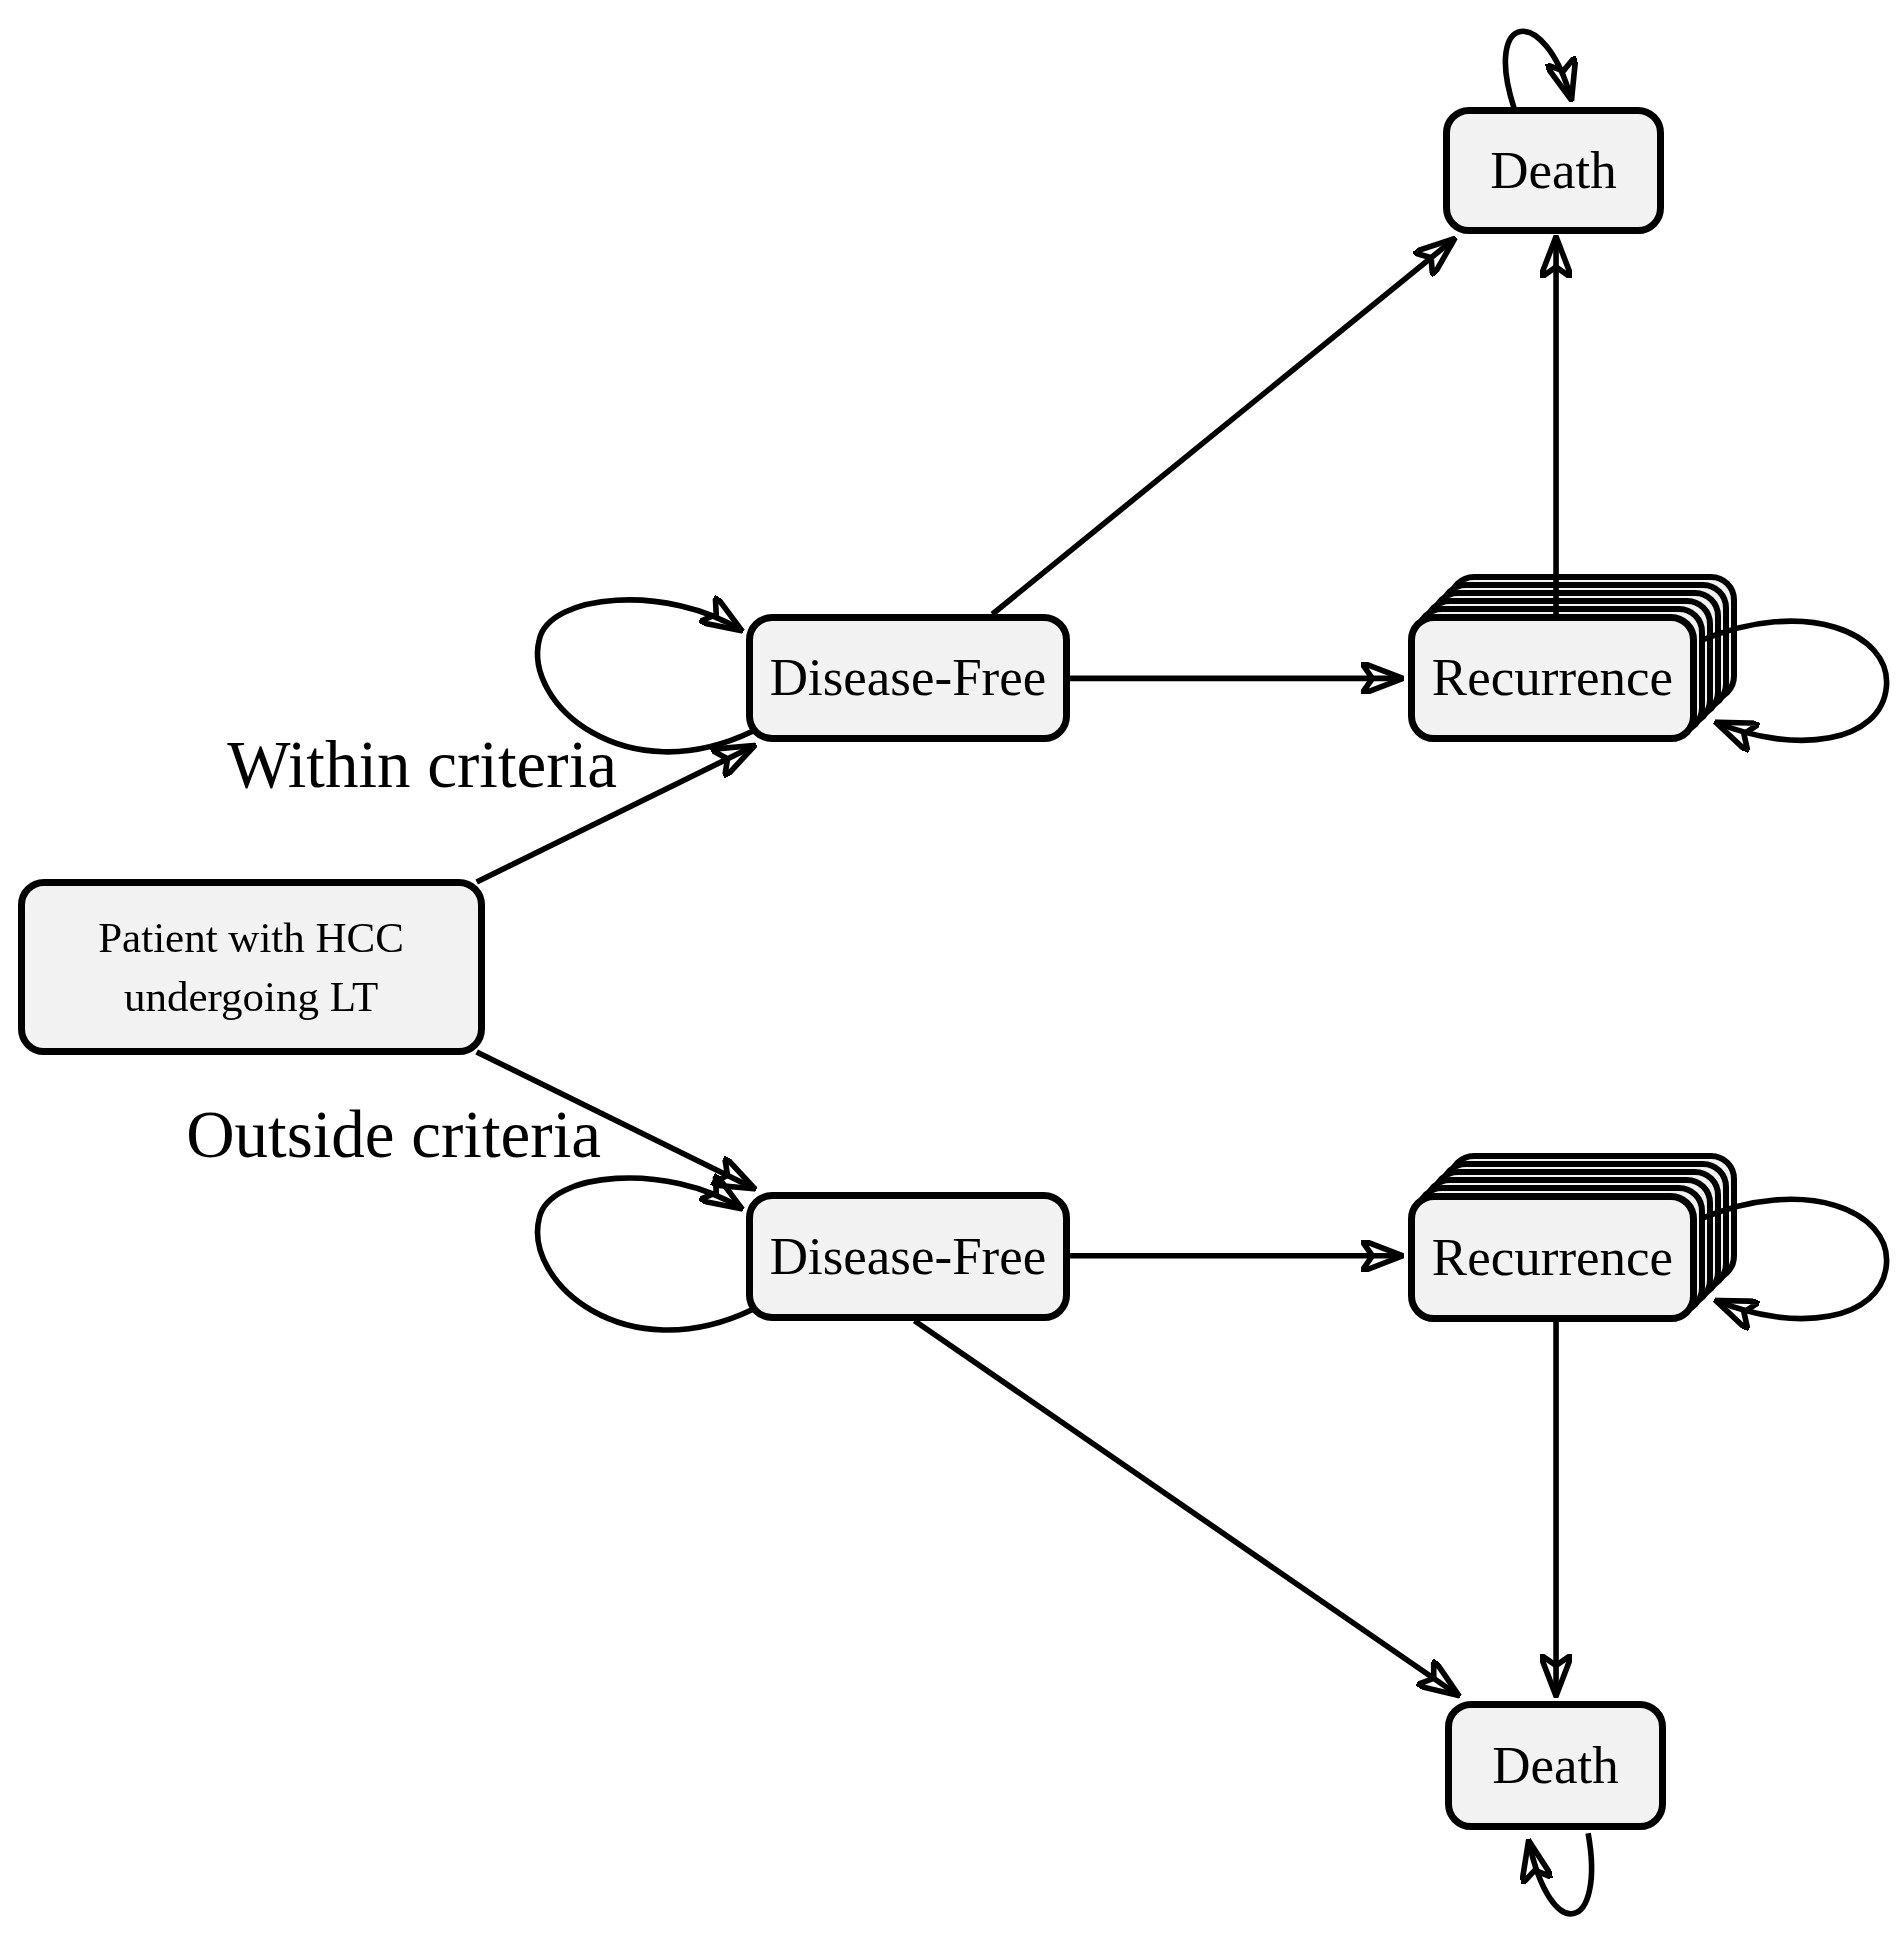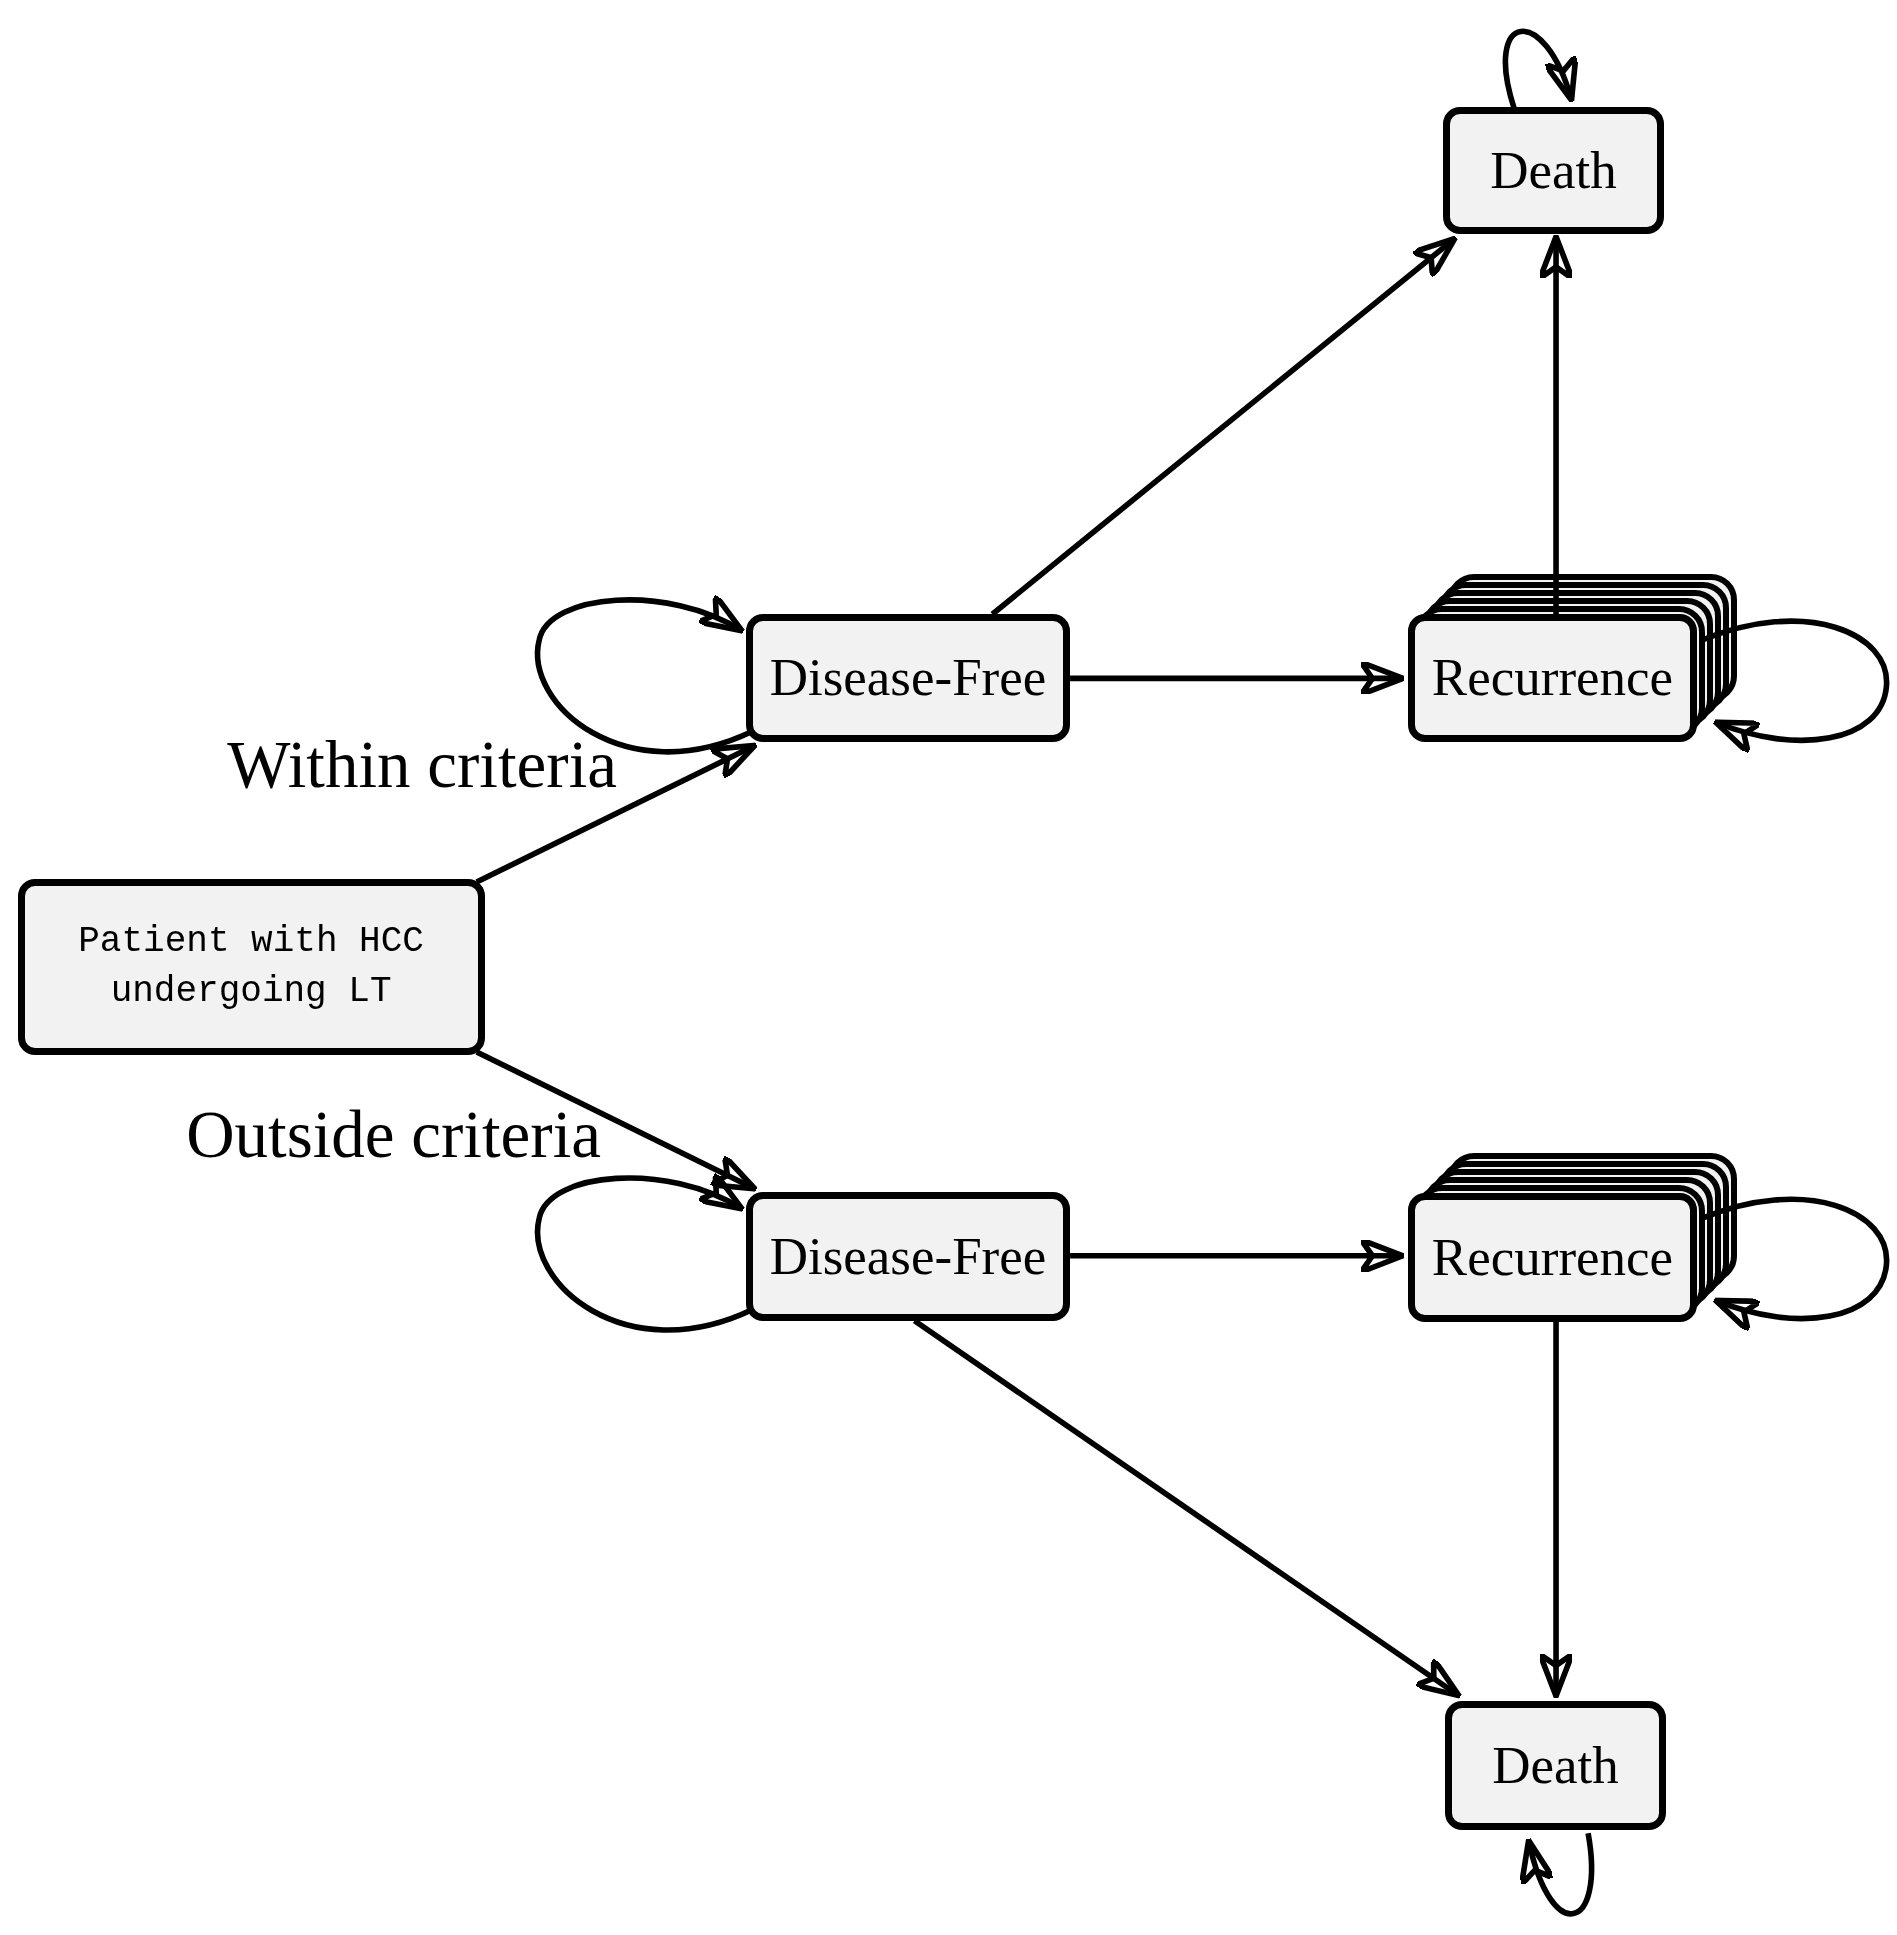--- a/index.html
+++ b/index.html
@@ -8,37 +8,36 @@
     width:1898px;height:1935px;
     background:#ffffff;
     font-family:"Liberation Serif", serif;
     color:#000;
     overflow:hidden;
   }
   .node{
     position:absolute;
     background:#f2f2f2;
     border:7.2px solid #000;
-    border-radius:17px;
+    border-radius:26px;
     box-sizing:border-box;
     display:flex;
     flex-direction:column;
     align-items:center;
     justify-content:center;
     text-align:center;
   }
   .node .lbl{
     font-size:53px;
     line-height:1.05;
     white-space:nowrap;
   }
   .node.patient .lbl{
-    font-size:36px;
+    font-size:43px;
     line-height:1.38;
-    font-family:Liberation Mono, monospace;
   }
   .stack-layer{
     position:absolute;
     background:#f2f2f2;
     border:6.4px solid #000;
     border-radius:26px;
     box-sizing:border-box;
   }
   .branch-label{
     position:absolute;

